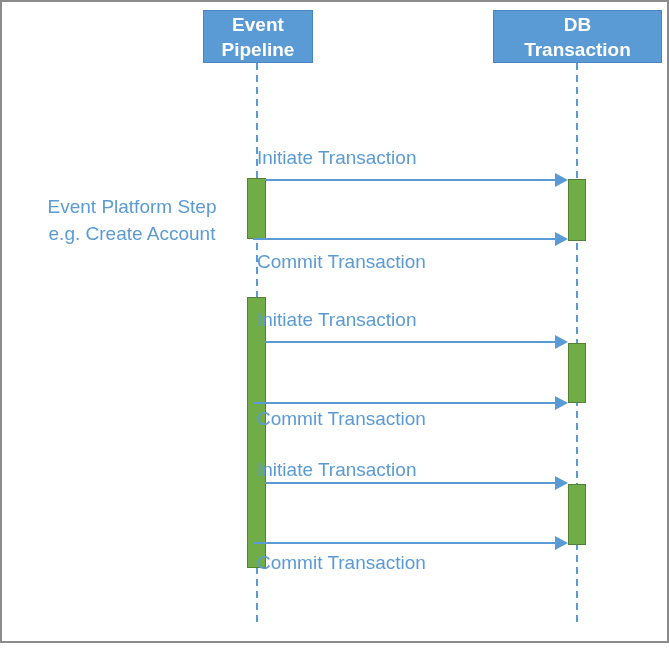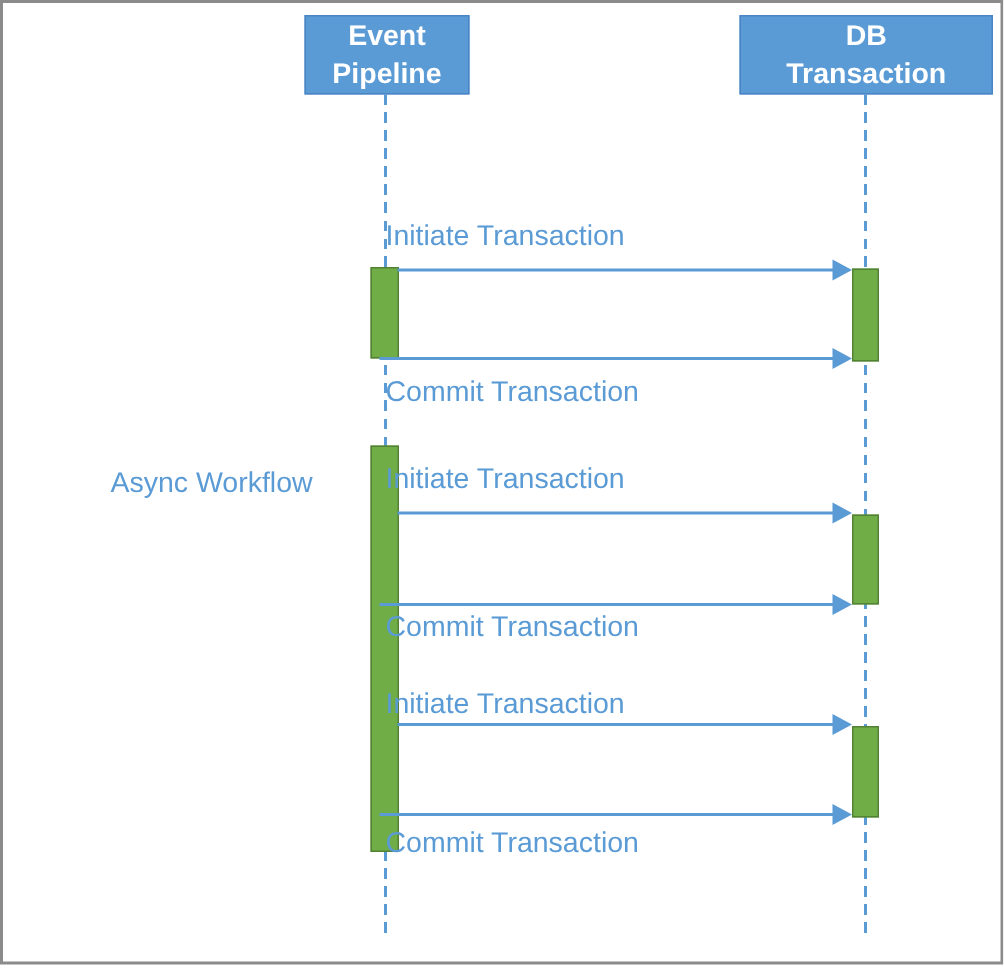--- a/index.html
+++ b/index.html
@@ -127,15 +127,16 @@
   <div class="msg-label" style="top:407px;">Commit Transaction</div>
 
   <div class="msg-label" style="top:458px;">Initiate Transaction</div>
   <div class="arrow-line" style="left:265px; top:482px; width:292px;"></div>
   <div class="arrow-head" style="left:555px; top:476px;"></div>
 
   <div class="arrow-line" style="left:253px; top:542px; width:304px;"></div>
   <div class="arrow-head" style="left:555px; top:536px;"></div>
   <div class="msg-label" style="top:551px;">Commit Transaction</div>
 
-  <div class="annotation" style="left:26px; top:309px; width:230px;">Async Workflow</div>
+  <div class="annotation" style="left:16px; top:193px; width:232px;">Event Platform Step
+e.g. Create Account</div>
 
 </div>
 
 </body></html>

